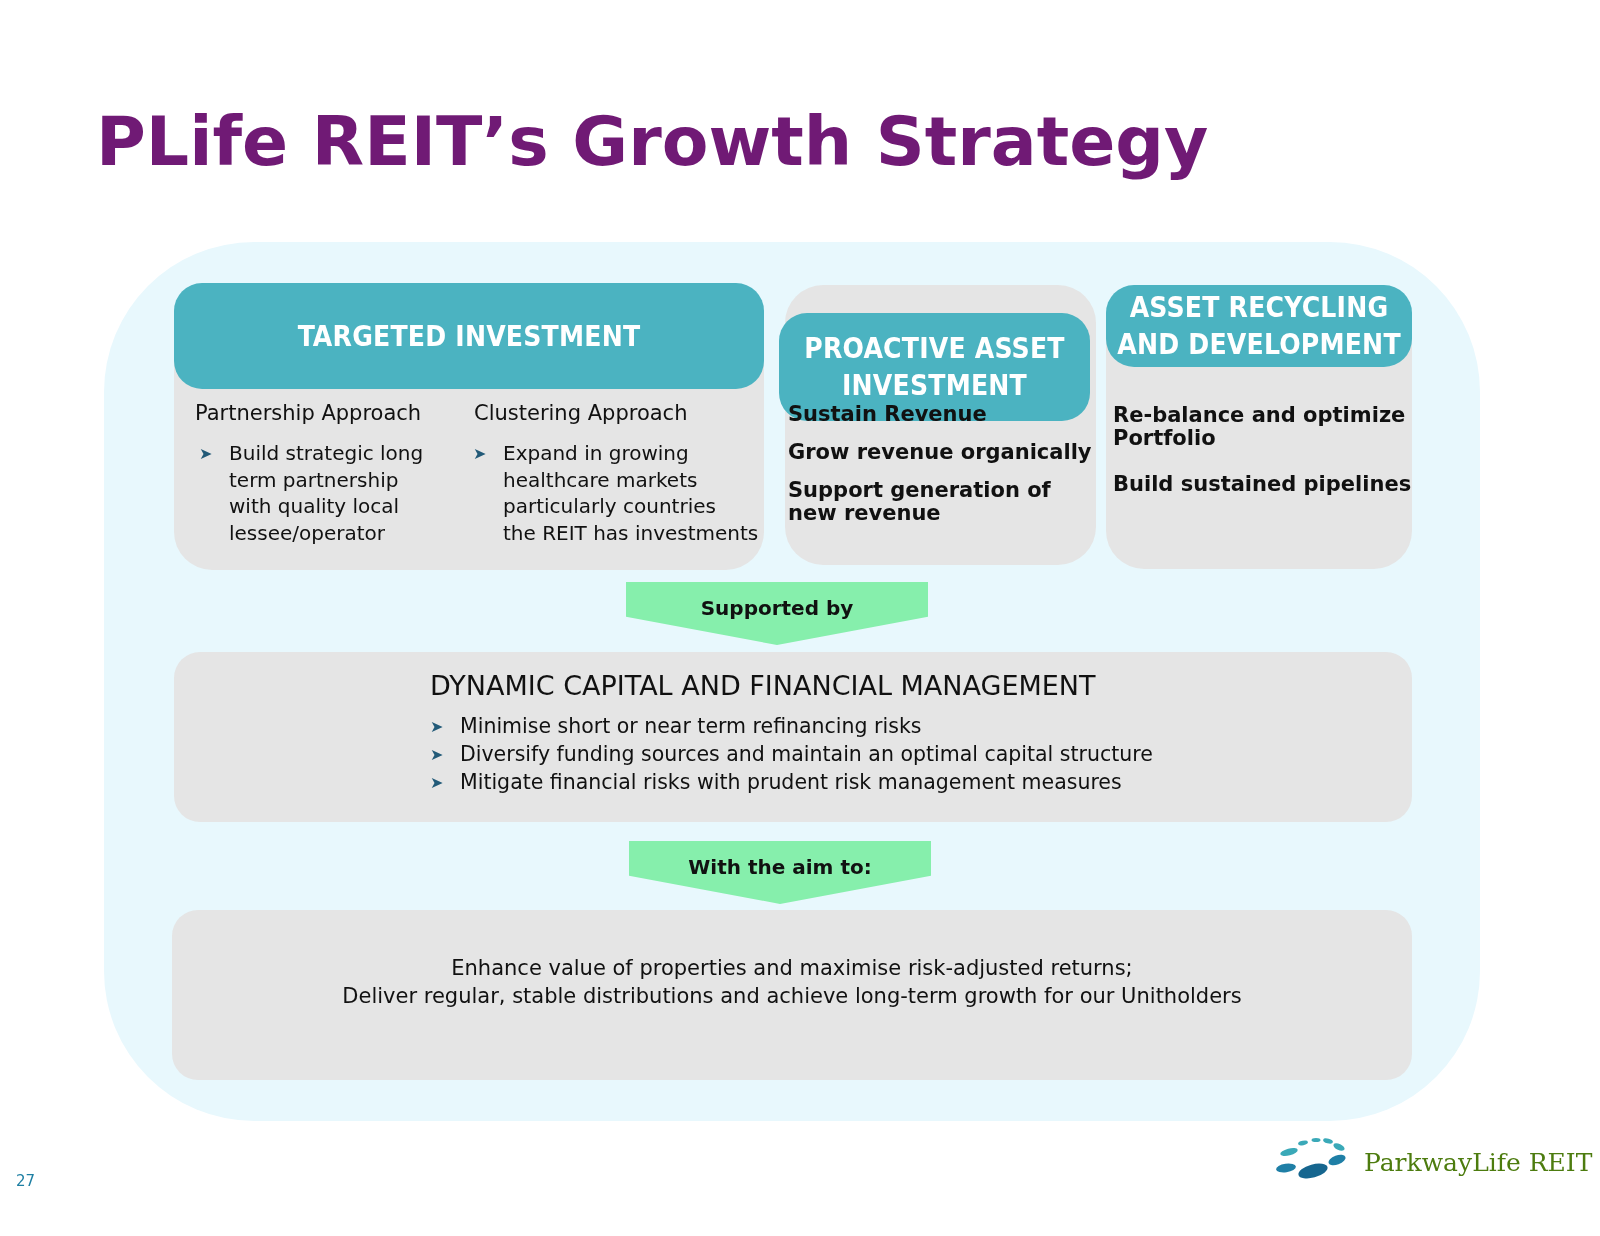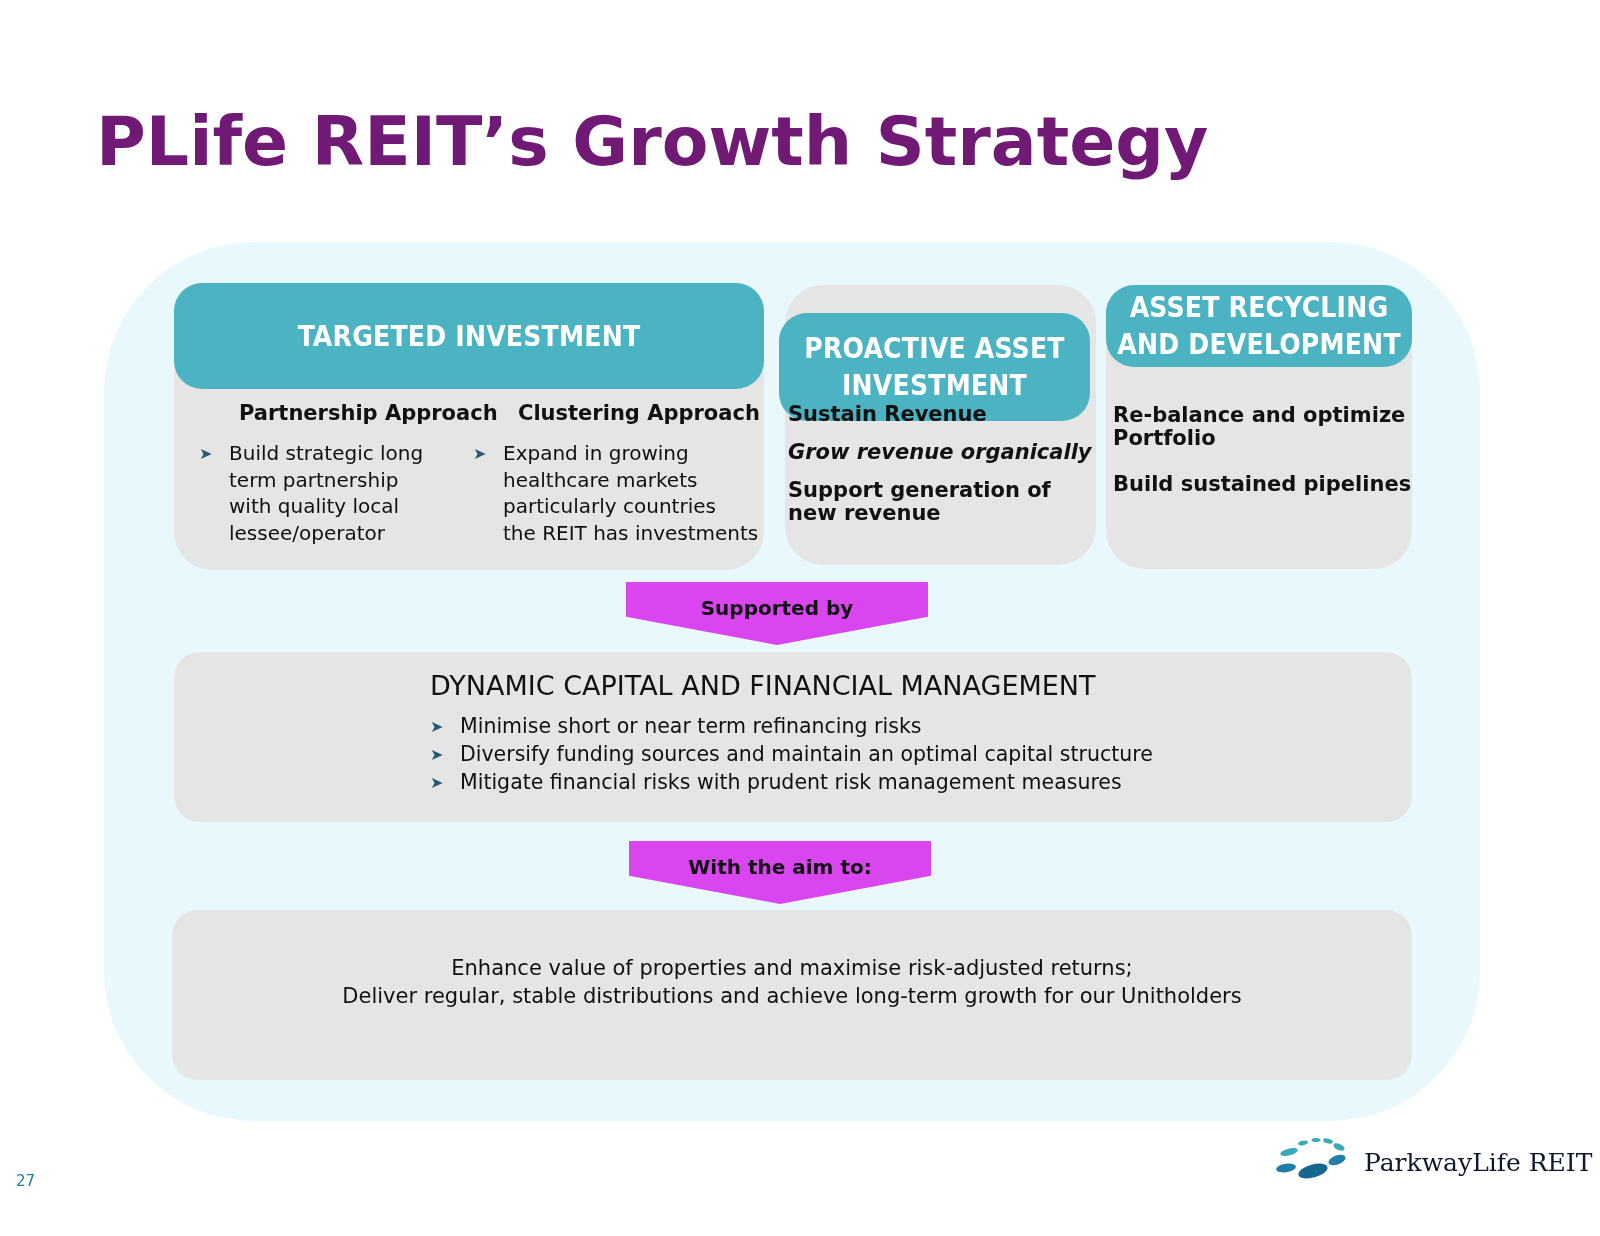--- a/index.html
+++ b/index.html
@@ -10,32 +10,32 @@
            letter-spacing:0px; white-space:nowrap; line-height:76px; }
   .outer { left:104px; top:242px; width:1376px; height:879px; background:#e8f8fd;
            border-radius:150px; }
   .card { background:#e5e5e5; border-radius:38px; }
   .card-head { background:#4bb3c1; color:#ffffff; border-radius:28px;
                display:flex; flex-direction:column; align-items:center; justify-content:center;
                text-align:center; font-family:"DejaVu Sans Condensed","DejaVu Sans", sans-serif;
                font-weight:bold; letter-spacing:0.2px; }
   .card-head span { display:block; }
   .h-large { font-size:28px; line-height:37px; }
-  .subhead { font-weight:bold; font-size:21px; white-space:nowrap;margin-left:44px; }
+  .subhead { font-weight:normal; font-size:21px; white-space:nowrap; }
   .bullet-list { margin:0; padding:0; list-style:none; font-size:20px; line-height:26.5px; }
   .bullet-list li { position:relative; padding-left:32px; }
   .arrowhead { position:absolute; left:2px; top:1px; width:18px; color:#225a78; font-size:16px; }
   .bold-item { font-weight:bold; font-size:21px; line-height:23px; }
-  .yellow-arrow { background:#d946ef;
+  .yellow-arrow { background:#86efac;
       clip-path:polygon(0 0,100% 0,100% 55%,50% 100%,0 55%); }
   .arrow-label { position:absolute; left:0; right:0; top:14px; text-align:center; font-weight:bold; font-size:20px; }
   .dyn-title { font-weight:normal; font-size:27px; white-space:nowrap; }
   .aim-text { text-align:center; font-size:21px; line-height:28px; }
   .page-num { left:16px; top:1172px; font-size:15px; color:#1e7fa3; }
-  .logo-text { left:1364px; top:1148px; font-family:"DejaVu Serif", serif; font-size:25px; color:#0f172a; white-space:nowrap; }
+  .logo-text { left:1364px; top:1148px; font-family:"DejaVu Serif", serif; font-size:25px; color:#4d7c0f; white-space:nowrap; }
 </style>
 </head>
 <body>
 
 <div class="abs title">PLife REIT’s Growth Strategy</div>
 
 <div class="abs outer"></div>
 
 <div class="abs card" style="left:174px; top:283px; width:590px; height:287px;"></div>
 <div class="abs card-head" style="left:174px; top:283px; width:590px; height:106px;">
@@ -63,21 +63,21 @@
     <span>the REIT has investments</span>
   </li>
 </ul>
 
 <div class="abs card" style="left:785px; top:285px; width:311px; height:280px;"></div>
 <div class="abs card-head" style="left:779px; top:283px; width:311px; height:108px;margin-top:30px;">
   <span class="h-large">PROACTIVE ASSET</span>
   <span class="h-large">INVESTMENT</span>
 </div>
 <div class="abs bold-item" style="left:788px; top:403px;">Sustain Revenue</div>
-<div class="abs bold-item" style="left:788px; top:441px;font-style:italic;">Grow revenue organically</div>
+<div class="abs bold-item" style="left:788px; top:441px;">Grow revenue organically</div>
 <div class="abs bold-item" style="left:788px; top:479px;">Support generation of</div>
 <div class="abs bold-item" style="left:788px; top:502px;">new revenue</div>
 
 <div class="abs card" style="left:1106px; top:285px; width:306px; height:284px;"></div>
 <div class="abs card-head" style="left:1106px; top:285px; width:306px; height:82px;">
   <span class="h-large">ASSET RECYCLING</span>
   <span class="h-large">AND DEVELOPMENT</span>
 </div>
 <div class="abs bold-item" style="left:1113px; top:404px;">Re-balance and optimize</div>
 <div class="abs bold-item" style="left:1113px; top:427px;text-align:right;">Portfolio</div>

